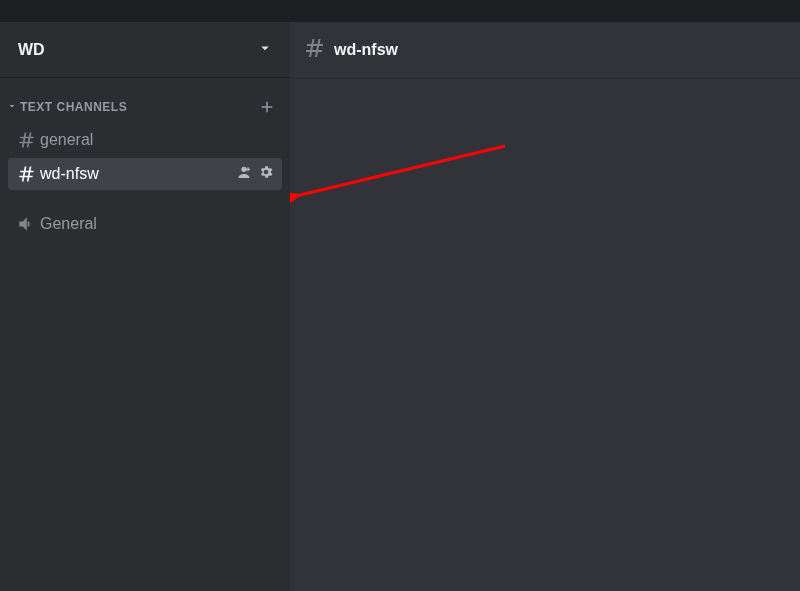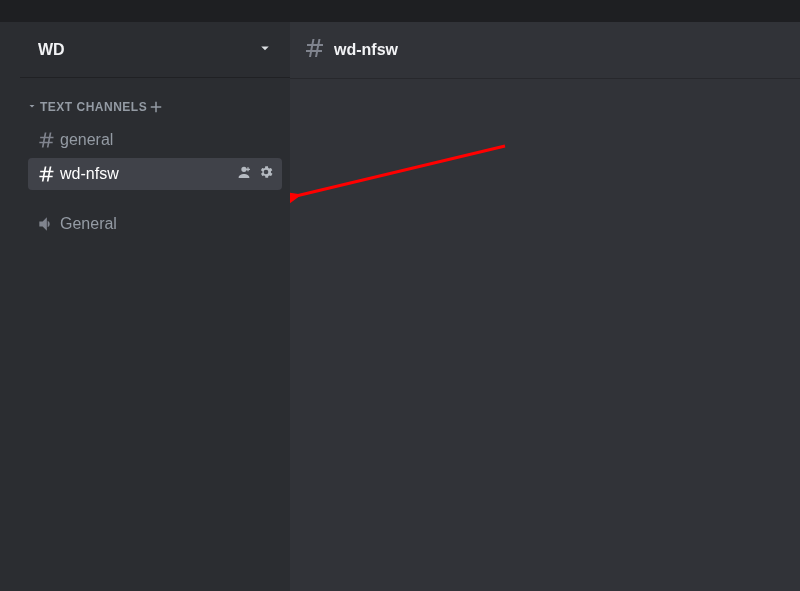--- a/index.html
+++ b/index.html
@@ -20,21 +20,20 @@
     display: flex;
     min-height: 0;
   }
   
   .sidebar {
     width: 290px;
     background: #2b2d31;
     display: flex;
     flex-direction: column;
     box-shadow: 1px 0 0 rgba(0,0,0,0.2);
-    padding-left: 20px;
   }
   .server-header {
     height: 56px;
     padding: 0 16px 0 18px;
     display: flex;
     align-items: center;
     justify-content: space-between;
     border-bottom: 1px solid rgba(0,0,0,0.25);
     cursor: pointer;
   }
@@ -47,20 +46,21 @@
   .server-header .chev svg path { fill: #dbdee1; }
 
   .channel-list {
     flex: 1;
     padding-top: 14px;
     overflow-y: auto;
   }
   .category {
     display: flex;
     align-items: center;
+    justify-content: space-between;
     padding: 6px 14px 6px 6px;
     cursor: pointer;
   }
   .category .catleft {
     display: flex;
     align-items: center;
     gap: 2px;
   }
   .category .catarrow svg { width: 12px; height: 12px; }
   .category .catarrow svg path { fill: #949ba4; }

